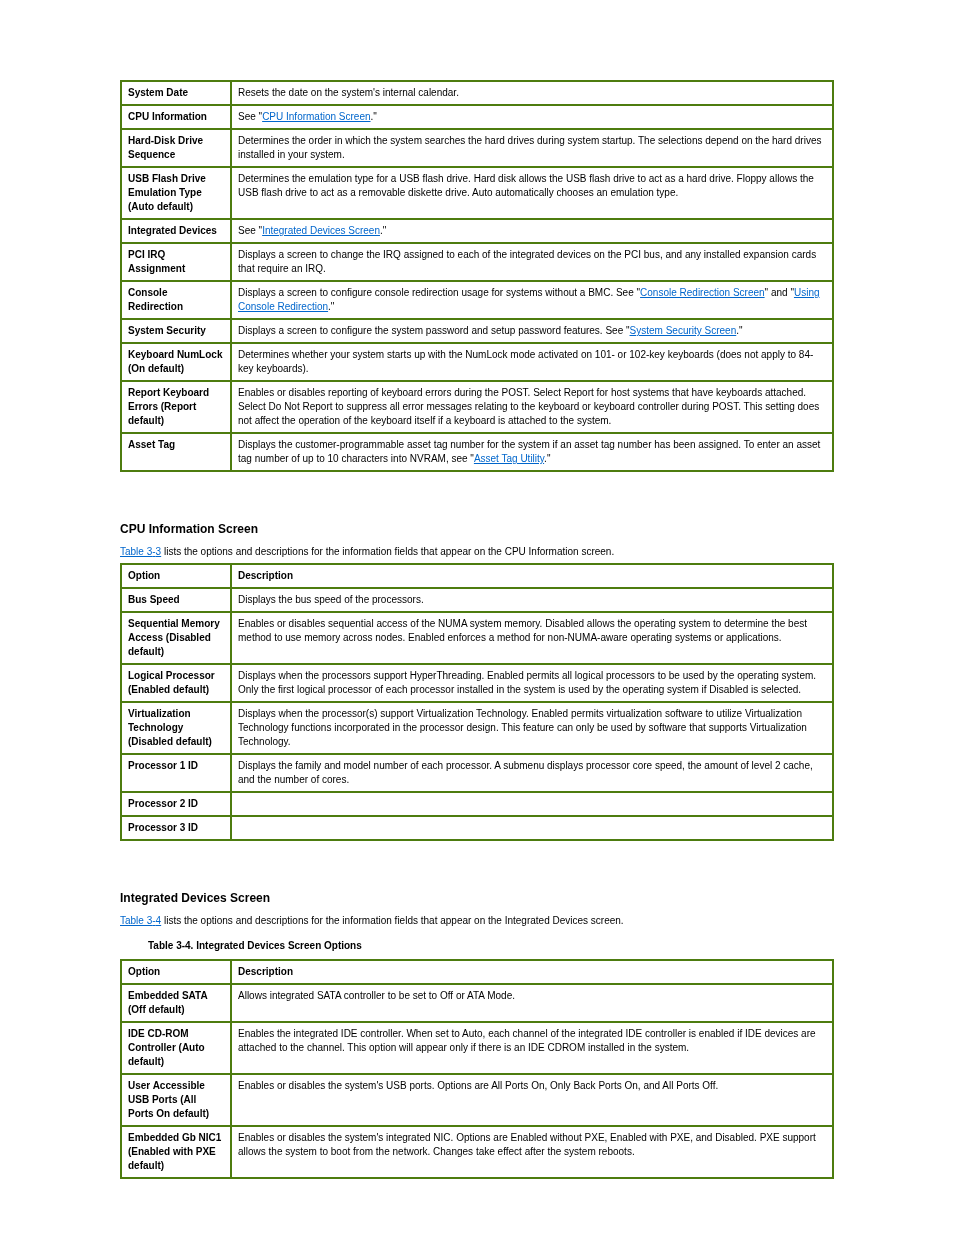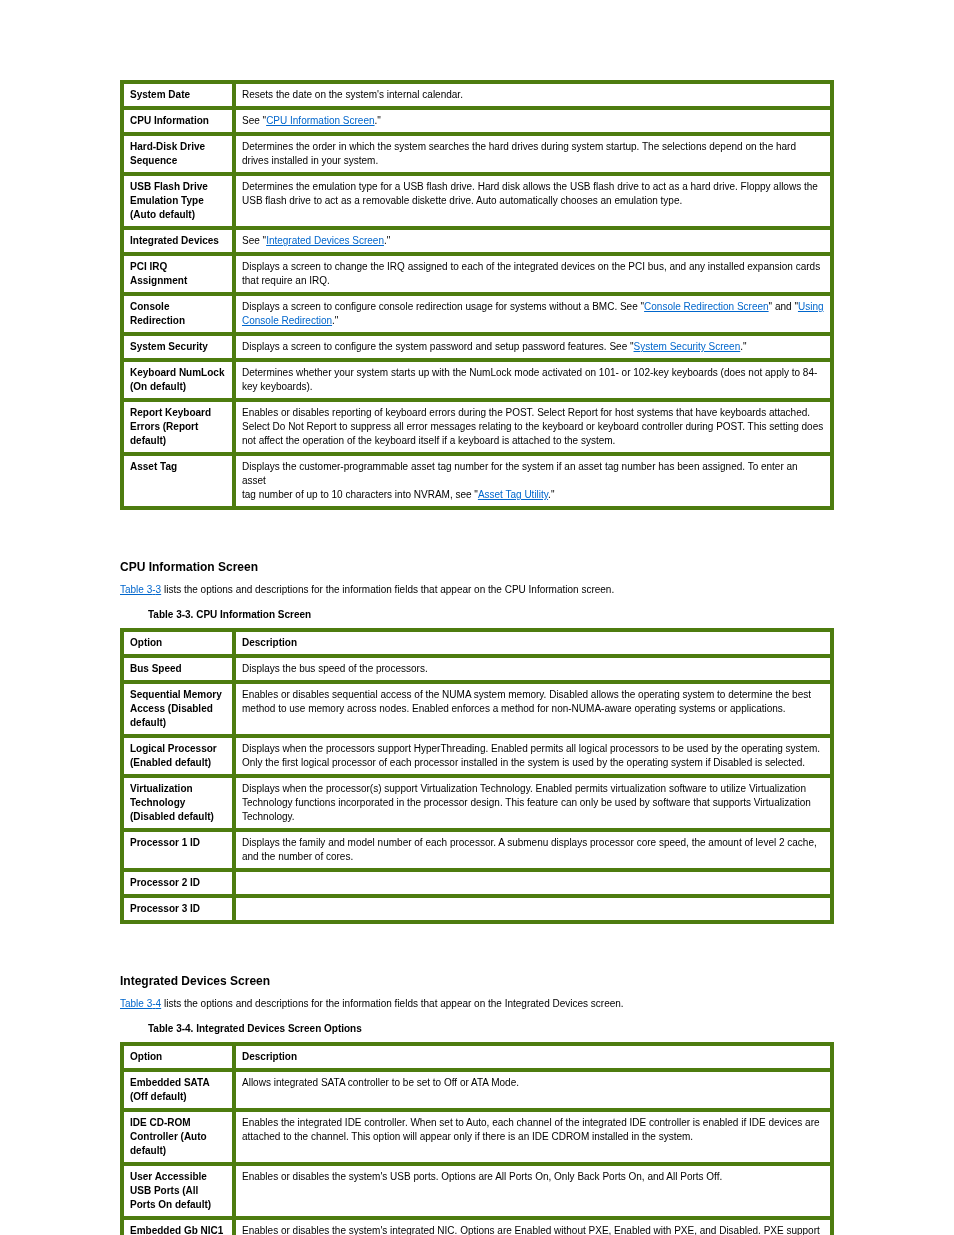--- a/index.html
+++ b/index.html
@@ -14,21 +14,21 @@
     width: 954px;
     padding: 80px 120px 60px 120px;
     box-sizing: border-box;
   }
   table.opt {
     border-collapse: collapse;
     width: 100%;
     margin-bottom: 10px;
   }
   table.opt td {
-    border: 4px solid #4d7c0f;
+    border: 2px solid #4d7c0f;
     padding: 4px 6px;
     vertical-align: top;
     line-height: 1.4;
   }
   table.opt td.col1 {
     width: 96px;
     font-weight: bold;
   }
   a.link {
     color: #0066cc;
@@ -116,23 +116,20 @@
     </table>
 
   <div class="section-gap"></div>
 
   <div class="bold" style="font-size:12px;">CPU Information Screen</div>
 
   <p class="intro">
     <a href="#" class="link"><span>Table 3</span><span>-</span><span>3</span></a><span> lists the options and descriptions for the information fields that appear on the CPU Information screen.</span>
   </p>
 
-  <div class="caption">
-    <span>Table 3</span><span>-</span><span>3. CPU Information Screen</span>
-  </div>
 
   <table class="opt">
     <tbody>
         <tr class="thead">
       <td class="col1">Option</td>
       <td>Description</td>
     </tr>
     <tr>
       <td class="col1">Bus Speed</td>
       <td>Displays the bus speed of the processors.</td>

